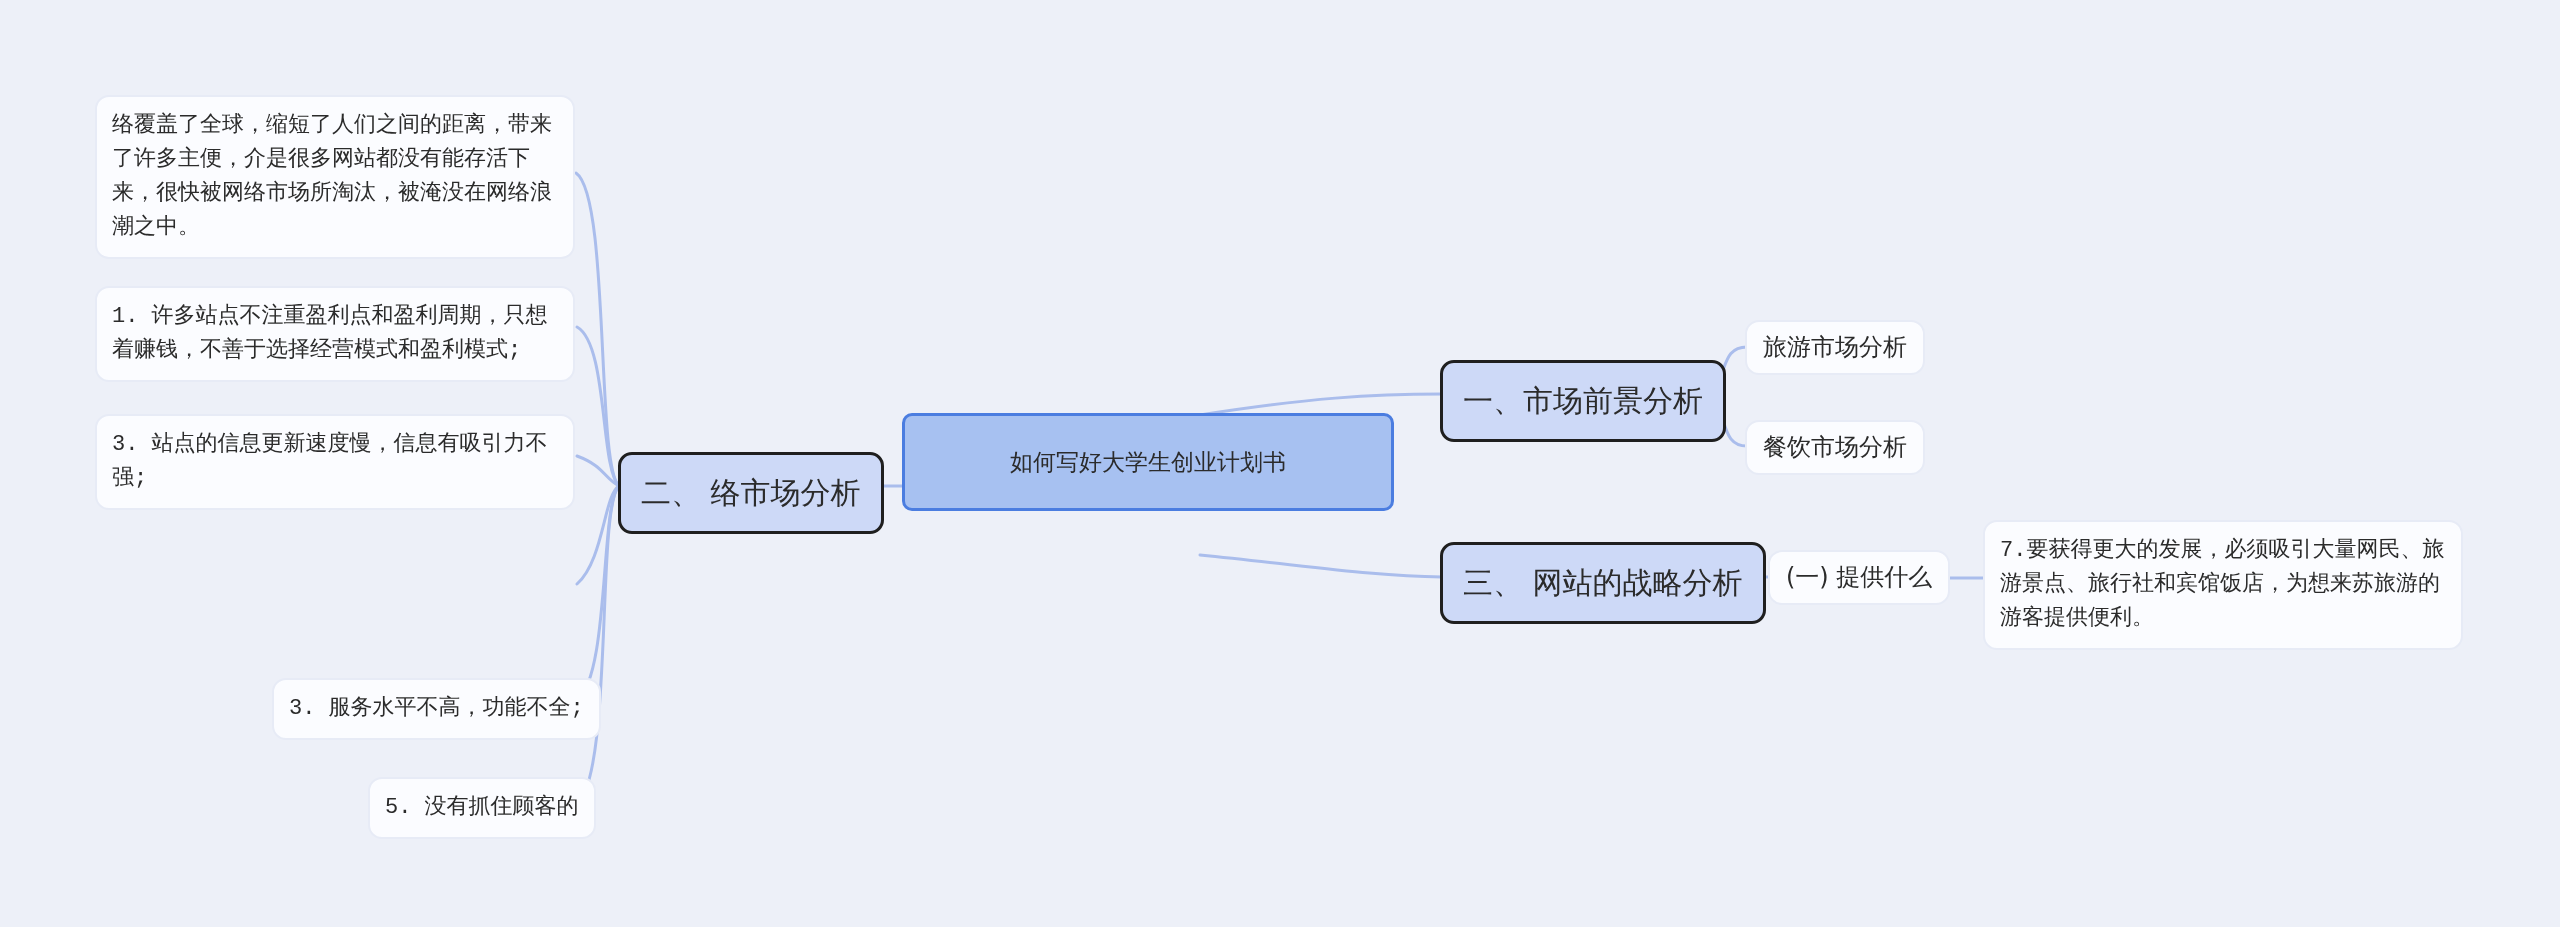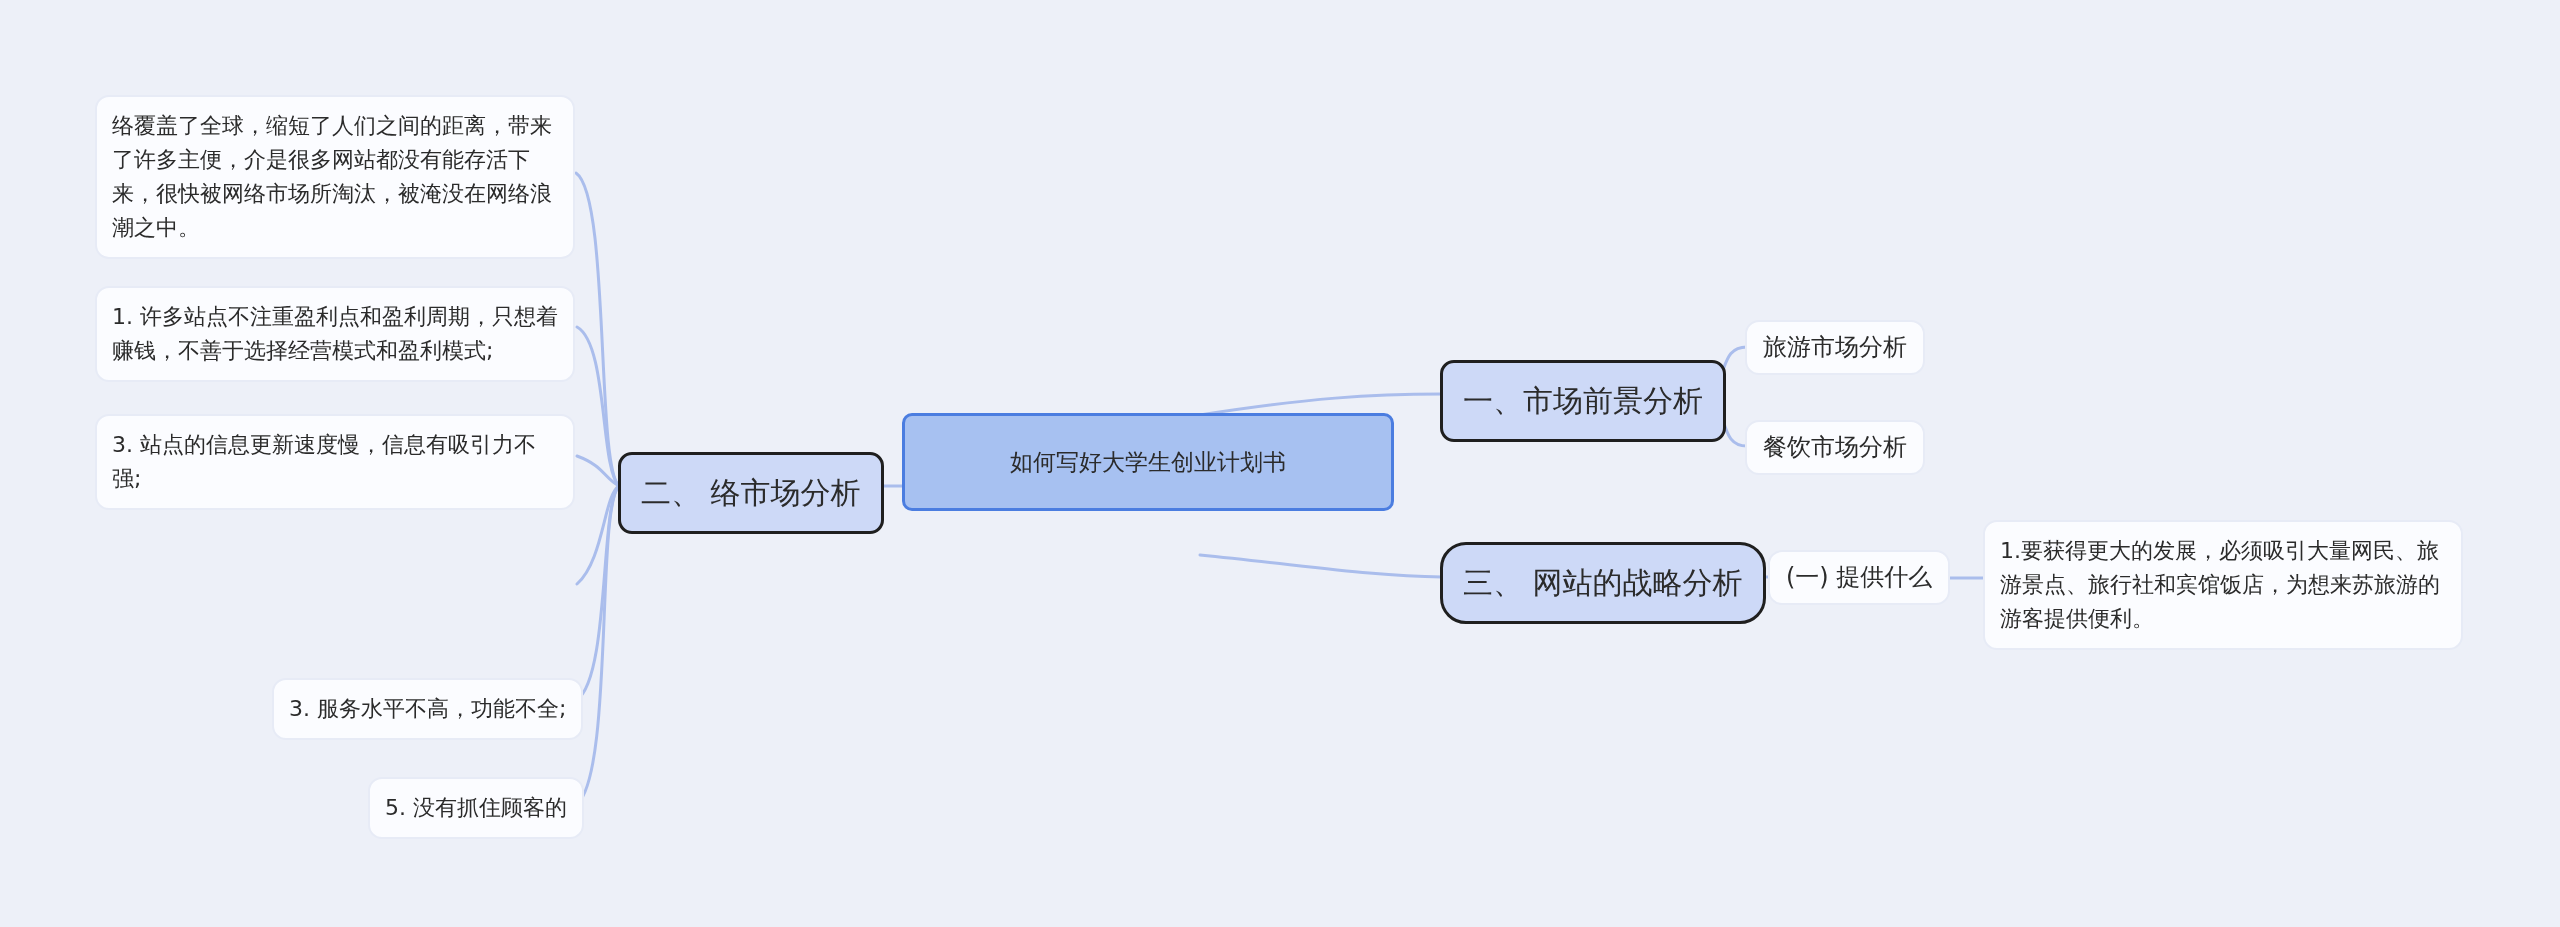--- a/index.html
+++ b/index.html
@@ -48,20 +48,21 @@
     font-size:24px;line-height:31px;
     padding:10px 16px;
     white-space:nowrap;
   }
   .card{
     background:var(--card-fill);
     border:2px solid var(--card-border);
     border-radius:14px;
     font-size:22px;line-height:34px;
     padding:12px 15px;
+    font-family:Liberation Mono, monospace;
   }
   .w480{width:480px;}
   .nowrap{white-space:nowrap;}
 </style>
 </head>
 <body>
 
 <div class="canvas">
 
   <svg class="links" viewBox="0 0 2560 927">
@@ -94,19 +95,19 @@
   <div class="node branch" style="left:618px;top:452px;">二、 络市场分析</div>
 
   <div class="node root" style="left:902px;top:413px;">如何写好大学生创业计划书</div>
 
   <div class="node branch" style="left:1440px;top:360px;">一、市场前景分析</div>
 
   <div class="node leaf" style="left:1745px;top:420px;">餐饮市场分析</div>
 
   <div class="node leaf" style="left:1745px;top:320px;">旅游市场分析</div>
 
-  <div class="node branch" style="left:1440px;top:542px;border-radius:26px;">三、 网站的战略分析</div>
+  <div class="node branch" style="left:1440px;top:542px;">三、 网站的战略分析</div>
 
   <div class="node leaf" style="left:1768px;top:550px;">(一) 提供什么</div>
 
-  <div class="node card w480" style="left:1983px;top:520px;">1.要获得更大的发展，必须吸引大量网民、旅游景点、旅行社和宾馆饭店，为想来苏旅游的游客提供便利。</div>
+  <div class="node card w480" style="left:1983px;top:520px;">7.要获得更大的发展，必须吸引大量网民、旅游景点、旅行社和宾馆饭店，为想来苏旅游的游客提供便利。</div>
 
 </div>
 
 </body></html>

